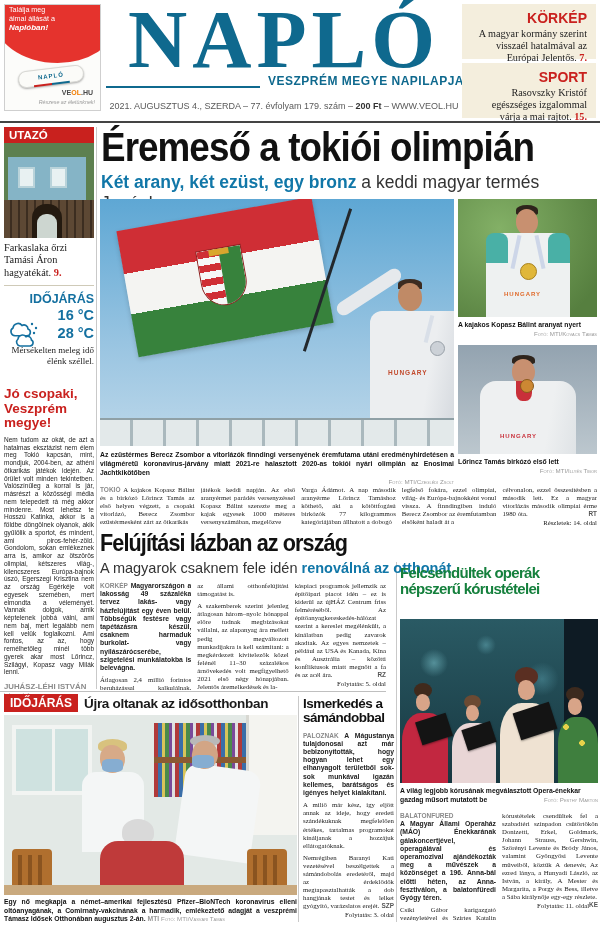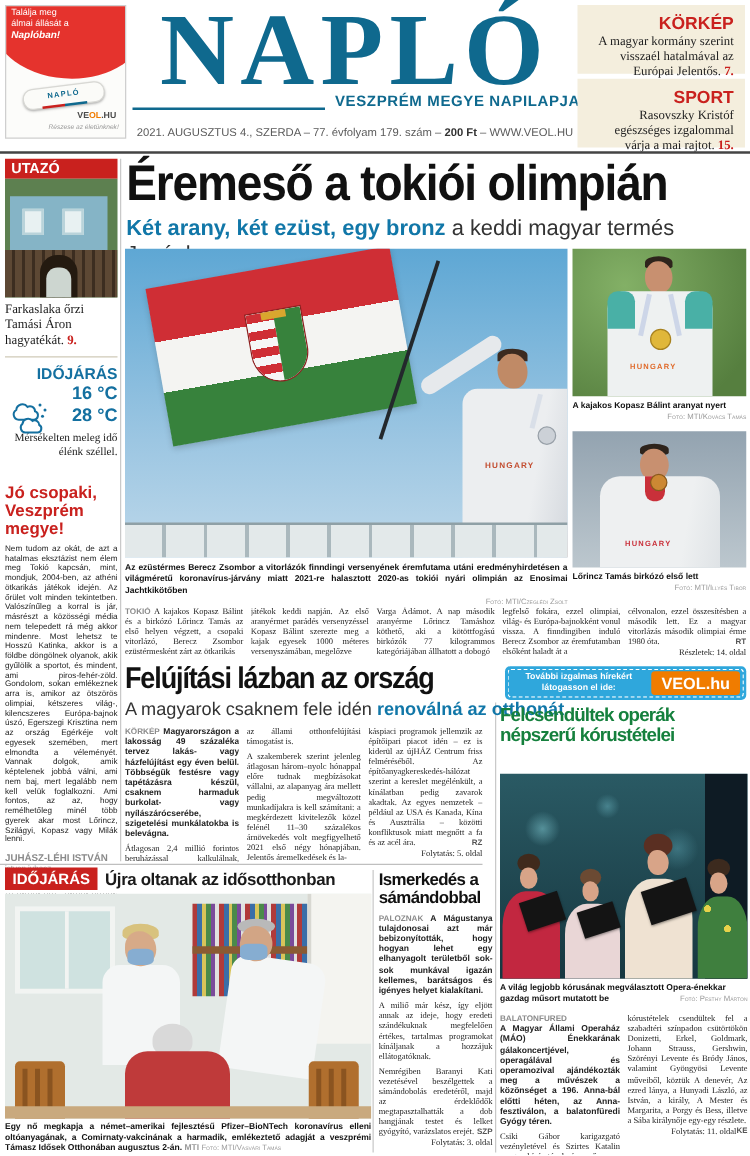--- a/index.html
+++ b/index.html
@@ -366,26 +366,20 @@
     <div class="col">
       <p class="bodyser just">az állami otthonfelújítási támogatást is.</p>
       <p class="bodyser just">A szakemberek szerint jelenleg átlagosan három–nyolc hónappal előre tudnak megbízásokat vállalni, az alapanyag ára mellett pedig megváltozott munkadíjakra is kell számítani: a megkérdezett kivitelezők közel felénél 11–30 százalékos árnövekedés volt megfigyelhető 2021 első négy hónapjában. Jelentős áremelkedések és la-</p>
     </div>
     <div class="col">
       <p class="bodyser just"><span>káspiaci programok jellemzik az építőipari piacot idén – ez is kiderül az újHÁZ Centrum friss felméréséből. Az építőanyagkereskedés-hálózat szerint a kereslet megélénkült, a kínálatban pedig zavarok akadtak. Az egyes nemzetek – például az USA és Kanada, Kína és Ausztrália – közötti konfliktusok miatt megnőtt a fa és az acél ára.</span><span class="sig">RZ</span></p>
       <div class="more">Folytatás: 5. oldal</div>
     </div>
   </div>
 
-  <div class="abs" id="veolbanner">
-    <div class="inner">
-      <div class="btx">További izgalmas hírekért látogasson el ide:</div>
-      <div class="logo">VEOL.hu</div>
-    </div>
-  </div>
 
   <div class="abs" id="operah">Felcsendültek operák népszerű kórustételei</div>
   <div class="photo" id="choir">
     <div class="panel"></div>
     <div class="singer" style="left:2px;width:46px;height:100px">
       <div class="hair" style="left:12px;top:0;width:18px;height:15px;background:#402a1c"></div>
       <div class="face" style="left:14px;top:11px;width:14px;height:17px"></div>
       <div class="dress" style="width:46px;height:70px;background:#c22740"></div>
       <div class="folder" style="left:16px;top:34px;width:32px;height:24px"></div>
     </div>

